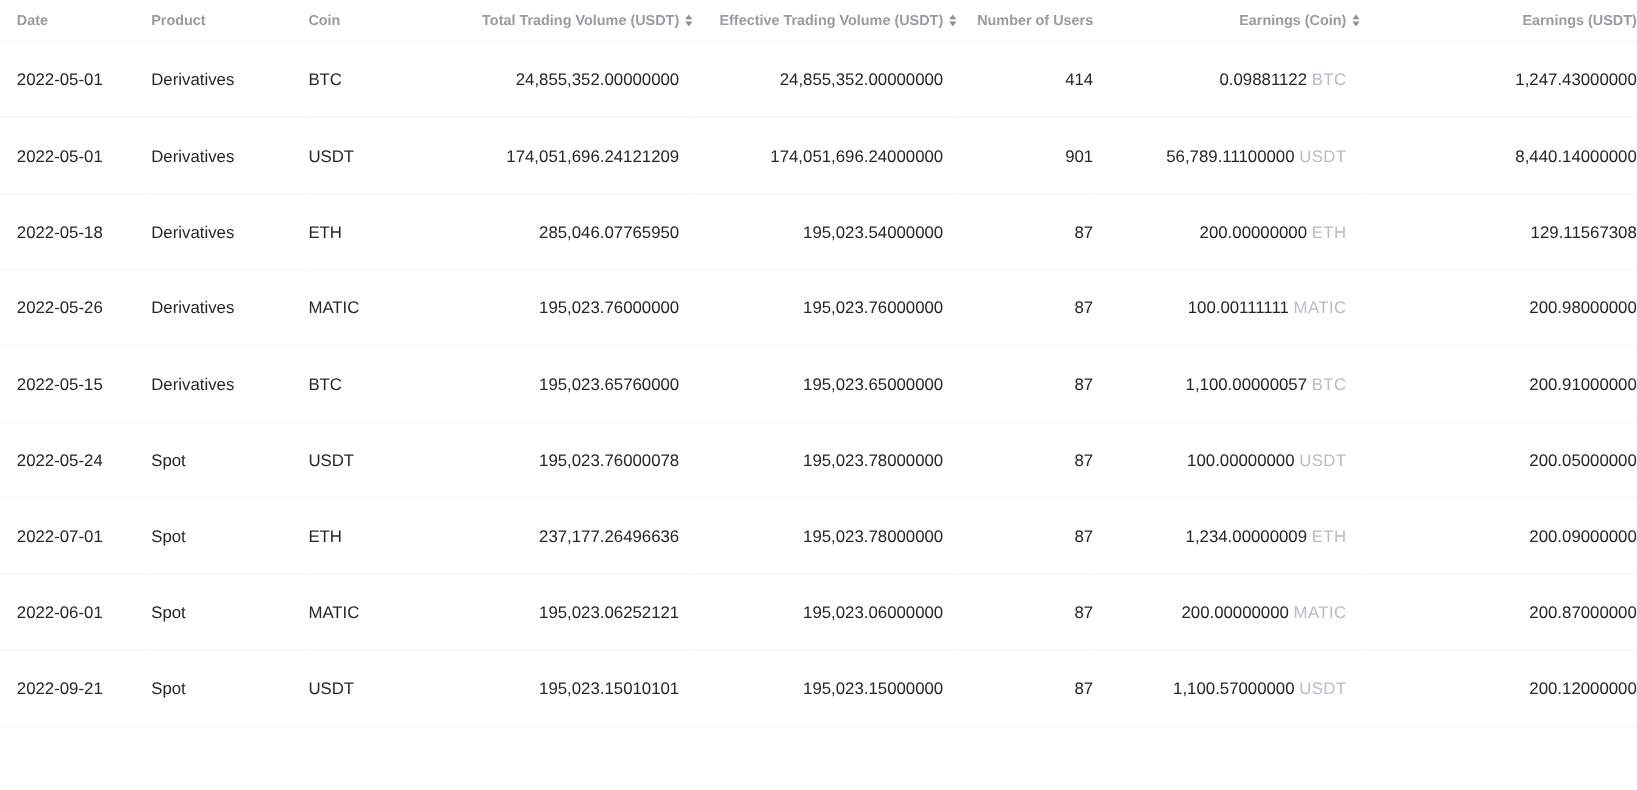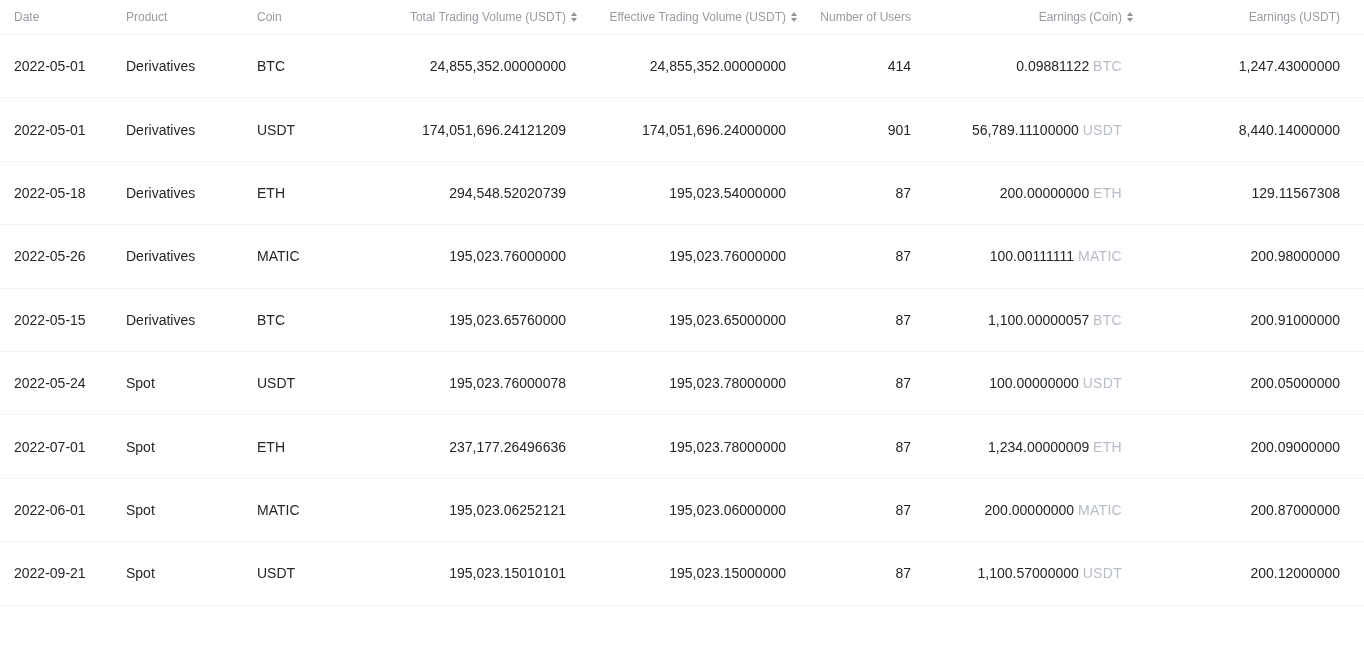--- a/index.html
+++ b/index.html
@@ -12,21 +12,21 @@
     font-family: "Liberation Sans", sans-serif;
   }
   table.earnings {
     width: 1364px;
     border-collapse: collapse;
     table-layout: fixed;
   }
   th {
     height: 34px;
     font-size: 12px;
-    font-weight: 400;
+    font-weight: 700;
     color: #989ba2;
     text-align: left;
     vertical-align: middle;
     padding: 0;
     border-bottom: 1px solid #f2f3f5;
     white-space: nowrap;
     margin-left: 44px;
   }
   td {
     height: 62.4px;
@@ -34,21 +34,21 @@
     font-weight: 500;
     color: #24262b;
     text-align: left;
     vertical-align: middle;
     padding: 0;
     border-bottom: 1px solid #f4f5f7;
     white-space: nowrap;
   }
   .c-first { padding-left: 14px; }
   .c-right { text-align: right; }
-  .c-last  { padding-right: 24px; }
+  .c-last  { }
   
   td.pad-icon { padding-right: 12px; }
   .hwrap {
     display: inline-flex;
     align-items: center;
   }
   .sort-icon {
     display: inline-flex;
     flex-direction: column;
     row-gap: 2px;
@@ -140,21 +140,21 @@
       <td class="c-right pad-icon">174,051,696.24121209</td>
       <td class="c-right pad-icon">174,051,696.24000000</td>
       <td class="c-right">901</td>
       <td class="c-right pad-icon"><span>56,789.11100000</span> <span class="unit">USDT</span></td>
       <td class="c-right c-last">8,440.14000000</td>
     </tr>
     <tr>
       <td class="c-first">2022-05-18</td>
       <td>Derivatives</td>
       <td>ETH</td>
-      <td class="c-right pad-icon">294,548.52020739</td>
+      <td class="c-right pad-icon">285,046.07765950</td>
       <td class="c-right pad-icon">195,023.54000000</td>
       <td class="c-right">87</td>
       <td class="c-right pad-icon"><span>200.00000000</span> <span class="unit">ETH</span></td>
       <td class="c-right c-last">129.11567308</td>
     </tr>
     <tr>
       <td class="c-first">2022-05-26</td>
       <td>Derivatives</td>
       <td>MATIC</td>
       <td class="c-right pad-icon">195,023.76000000</td>

